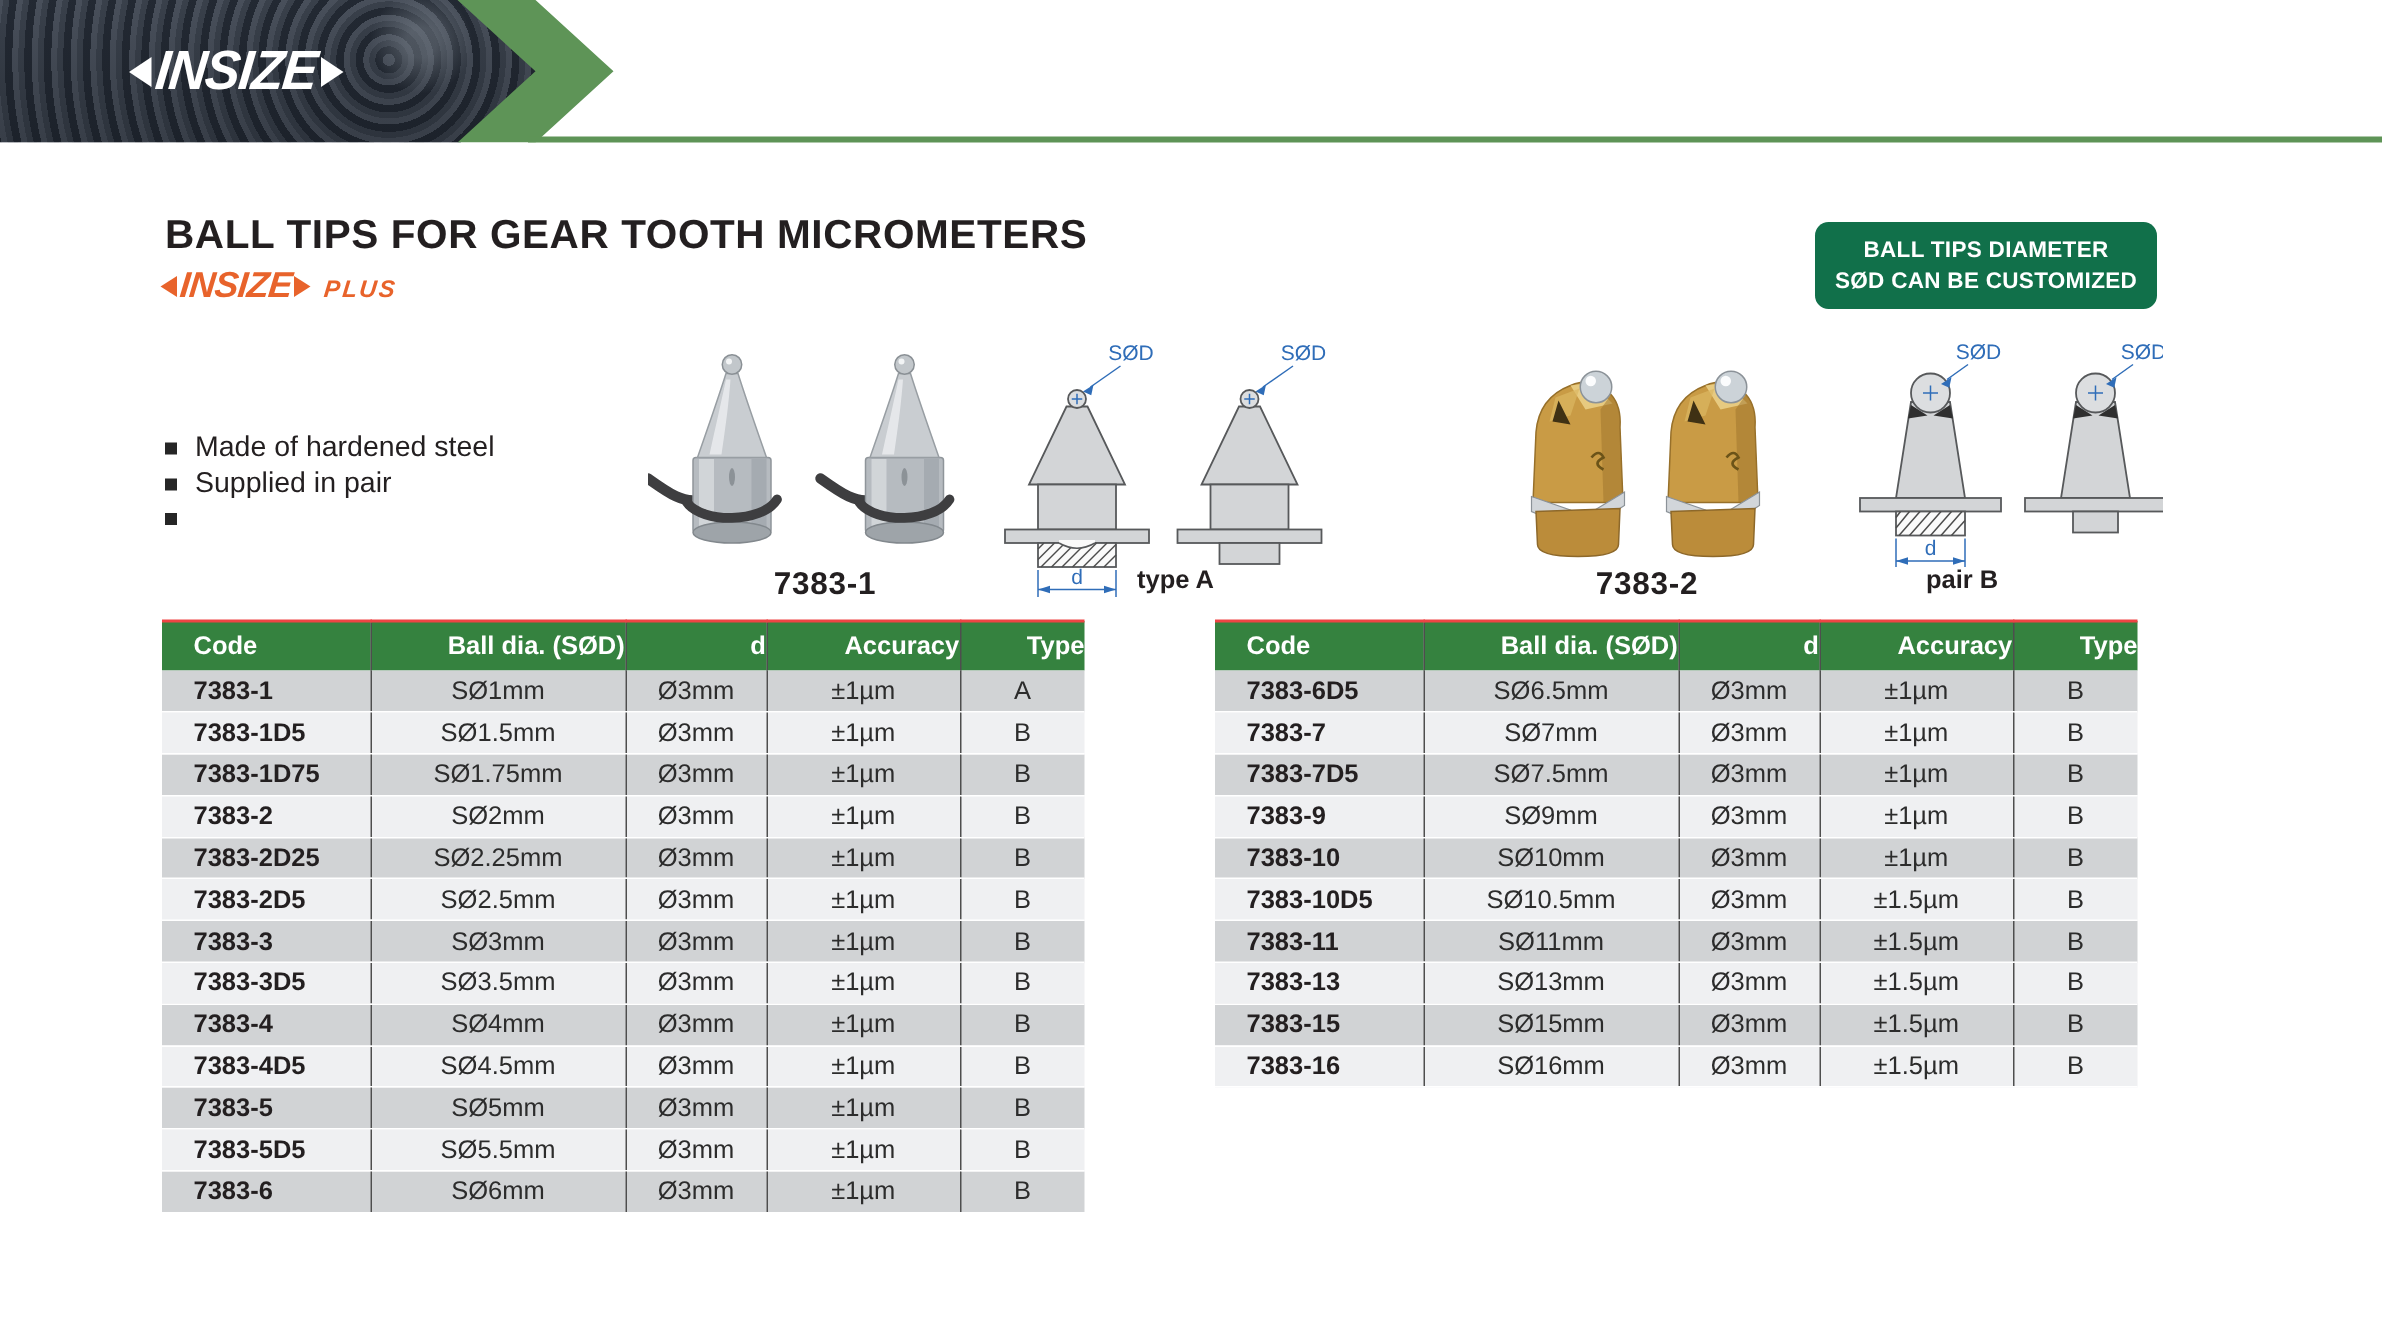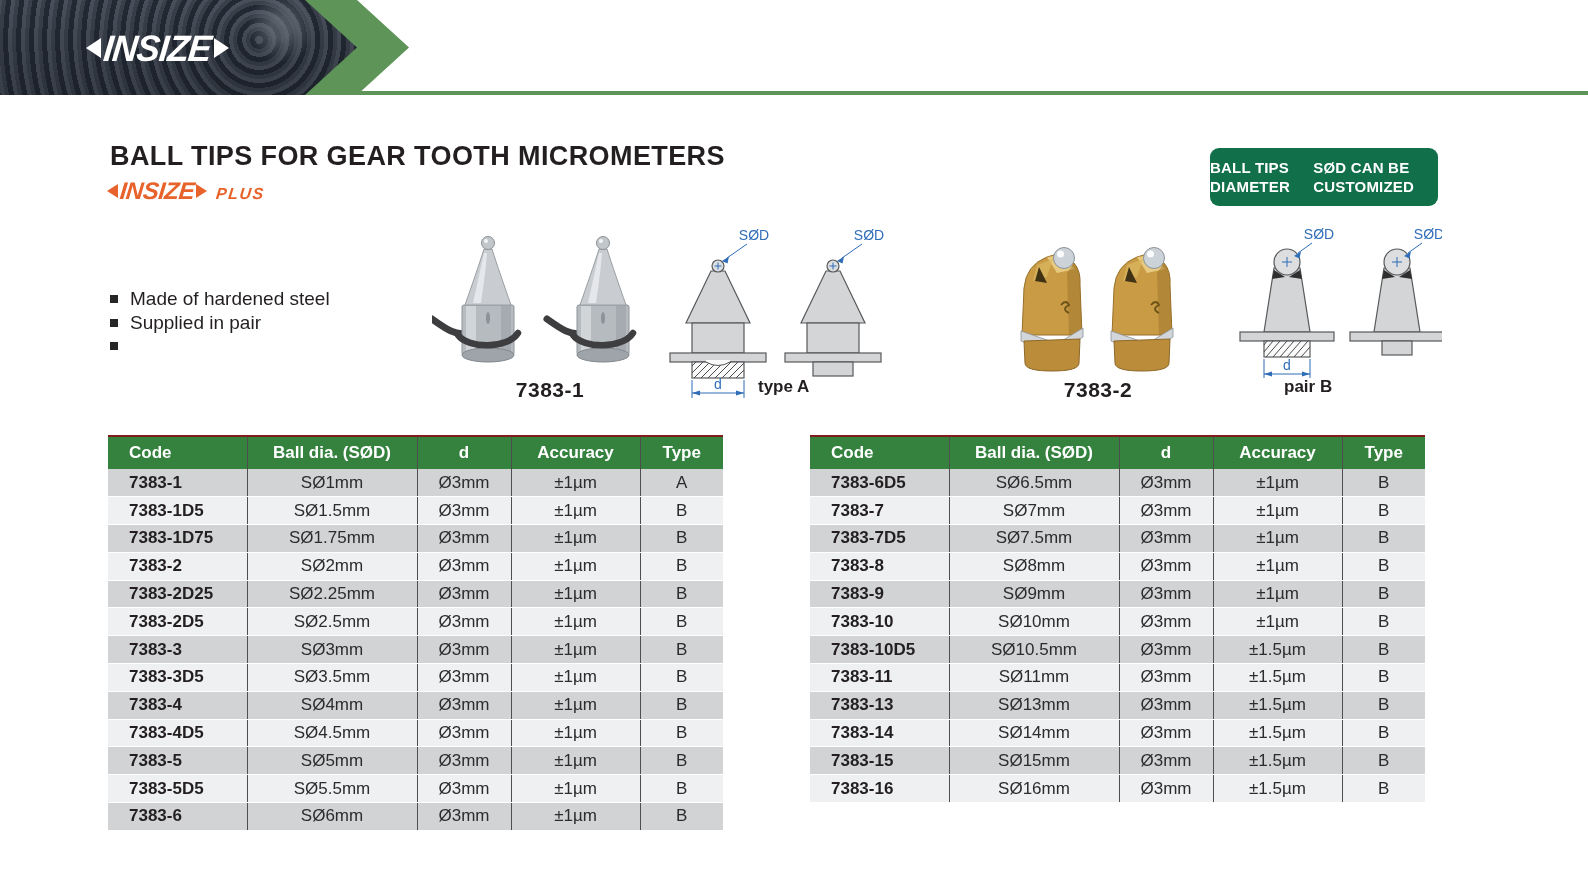--- a/index.html
+++ b/index.html
@@ -35,38 +35,38 @@
   
   .page-title{position:absolute;left:110px;top:141px;font-size:27px;font-weight:700;letter-spacing:.4px;color:var(--ink)}
   .plus-logo{position:absolute;left:107px;top:179px;display:flex;align-items:center;gap:2px}
   .ptri-l{border-top:7px solid transparent;border-bottom:7px solid transparent;border-right:11px solid var(--orange)}
   .ptri-r{border-top:7px solid transparent;border-bottom:7px solid transparent;border-left:11px solid var(--orange)}
   .plus-word{color:var(--orange);font-size:24px;font-weight:800;font-style:italic;letter-spacing:-.5px;transform:skewX(-6deg);line-height:1}
   .plus-suffix{color:var(--orange);font-size:16px;font-weight:800;font-style:italic;letter-spacing:1.5px;margin-left:7px;transform:skewX(-6deg);align-self:flex-end}
 
   
   .badge{position:absolute;left:1210px;top:148px;width:228px;height:58px;background:var(--badge-green);
-    border-radius:9px;display:flex;flex-direction:row;align-items:center;justify-content:center;gap:2px}
+    border-radius:9px;display:flex;flex-direction:column;align-items:center;justify-content:center;gap:2px}
   .badge div{color:#fff;font-weight:700;font-size:15px;letter-spacing:.2px;line-height:19px}
 
   
   .features{position:absolute;left:108px;top:287px;width:300px}
   .feature{display:flex;font-size:19px;line-height:23.5px;color:var(--ink)}
   .sq{flex:0 0 8px;width:8px;height:8px;background:#262626;margin:8px 12px 0 2px}
   .feature b{font-weight:800}
 
   
   .prod-label{position:absolute;font-size:21px;font-weight:800;letter-spacing:.5px;text-align:center;color:var(--ink)}
   .type-label{position:absolute;font-size:17px;font-weight:800;color:var(--ink)}
   svg text{font-family:"Liberation Sans",sans-serif}
 
   
-  .spec-table{position:absolute;top:435px;border-collapse:collapse;table-layout:fixed;width:615px;border-top:2px solid #7f1d1d}
+  .spec-table{position:absolute;top:413px;border-collapse:collapse;table-layout:fixed;width:615px;border-top:2px solid #ef4444}
   .spec-table.left{left:108px}.spec-table.right{left:810px}
-  .spec-table th{background:var(--table-green);color:#fff;font-size:17px;font-weight:700;height:33px;text-align:center}
+  .spec-table th{background:var(--table-green);color:#fff;font-size:17px;font-weight:700;height:33px;text-align:right}
   .spec-table th.c0{text-align:left;padding-left:21px}
   .spec-table th:not(.c0),.spec-table td:not(.c0){border-left:1px solid #4e4e4e}
   .spec-table td{font-size:17px;height:27.8px;text-align:center;color:#2c2c2c;border-bottom:1px solid #fff}
   .spec-table td.c0{font-weight:800;text-align:left;padding-left:21px;color:var(--ink)}
   .spec-table tbody tr:nth-child(odd) td{background:#d1d3d5}
   .spec-table tbody tr:nth-child(even) td{background:#eff0f2}
   .c0{width:139px}.c1{width:170px}.c2{width:94px}.c3{width:129px}.c4{width:83px}
 </style>
 </head>
 <body>
@@ -406,27 +406,20 @@
           <td class="c4">B</td>
         </tr>
         <tr>
           <td class="c0">7383-7D5</td>
           <td class="c1">SØ7.5mm</td>
           <td class="c2">Ø3mm</td>
           <td class="c3">±1µm</td>
           <td class="c4">B</td>
         </tr>
         <tr>
-          <td class="c0">7383-8</td>
-          <td class="c1">SØ8mm</td>
-          <td class="c2">Ø3mm</td>
-          <td class="c3">±1µm</td>
-          <td class="c4">B</td>
-        </tr>
-        <tr>
           <td class="c0">7383-9</td>
           <td class="c1">SØ9mm</td>
           <td class="c2">Ø3mm</td>
           <td class="c3">±1µm</td>
           <td class="c4">B</td>
         </tr>
         <tr>
           <td class="c0">7383-10</td>
           <td class="c1">SØ10mm</td>
           <td class="c2">Ø3mm</td>
@@ -448,27 +441,20 @@
           <td class="c4">B</td>
         </tr>
         <tr>
           <td class="c0">7383-13</td>
           <td class="c1">SØ13mm</td>
           <td class="c2">Ø3mm</td>
           <td class="c3">±1.5µm</td>
           <td class="c4">B</td>
         </tr>
         <tr>
-          <td class="c0">7383-14</td>
-          <td class="c1">SØ14mm</td>
-          <td class="c2">Ø3mm</td>
-          <td class="c3">±1.5µm</td>
-          <td class="c4">B</td>
-        </tr>
-        <tr>
           <td class="c0">7383-15</td>
           <td class="c1">SØ15mm</td>
           <td class="c2">Ø3mm</td>
           <td class="c3">±1.5µm</td>
           <td class="c4">B</td>
         </tr>
         <tr>
           <td class="c0">7383-16</td>
           <td class="c1">SØ16mm</td>
           <td class="c2">Ø3mm</td>

